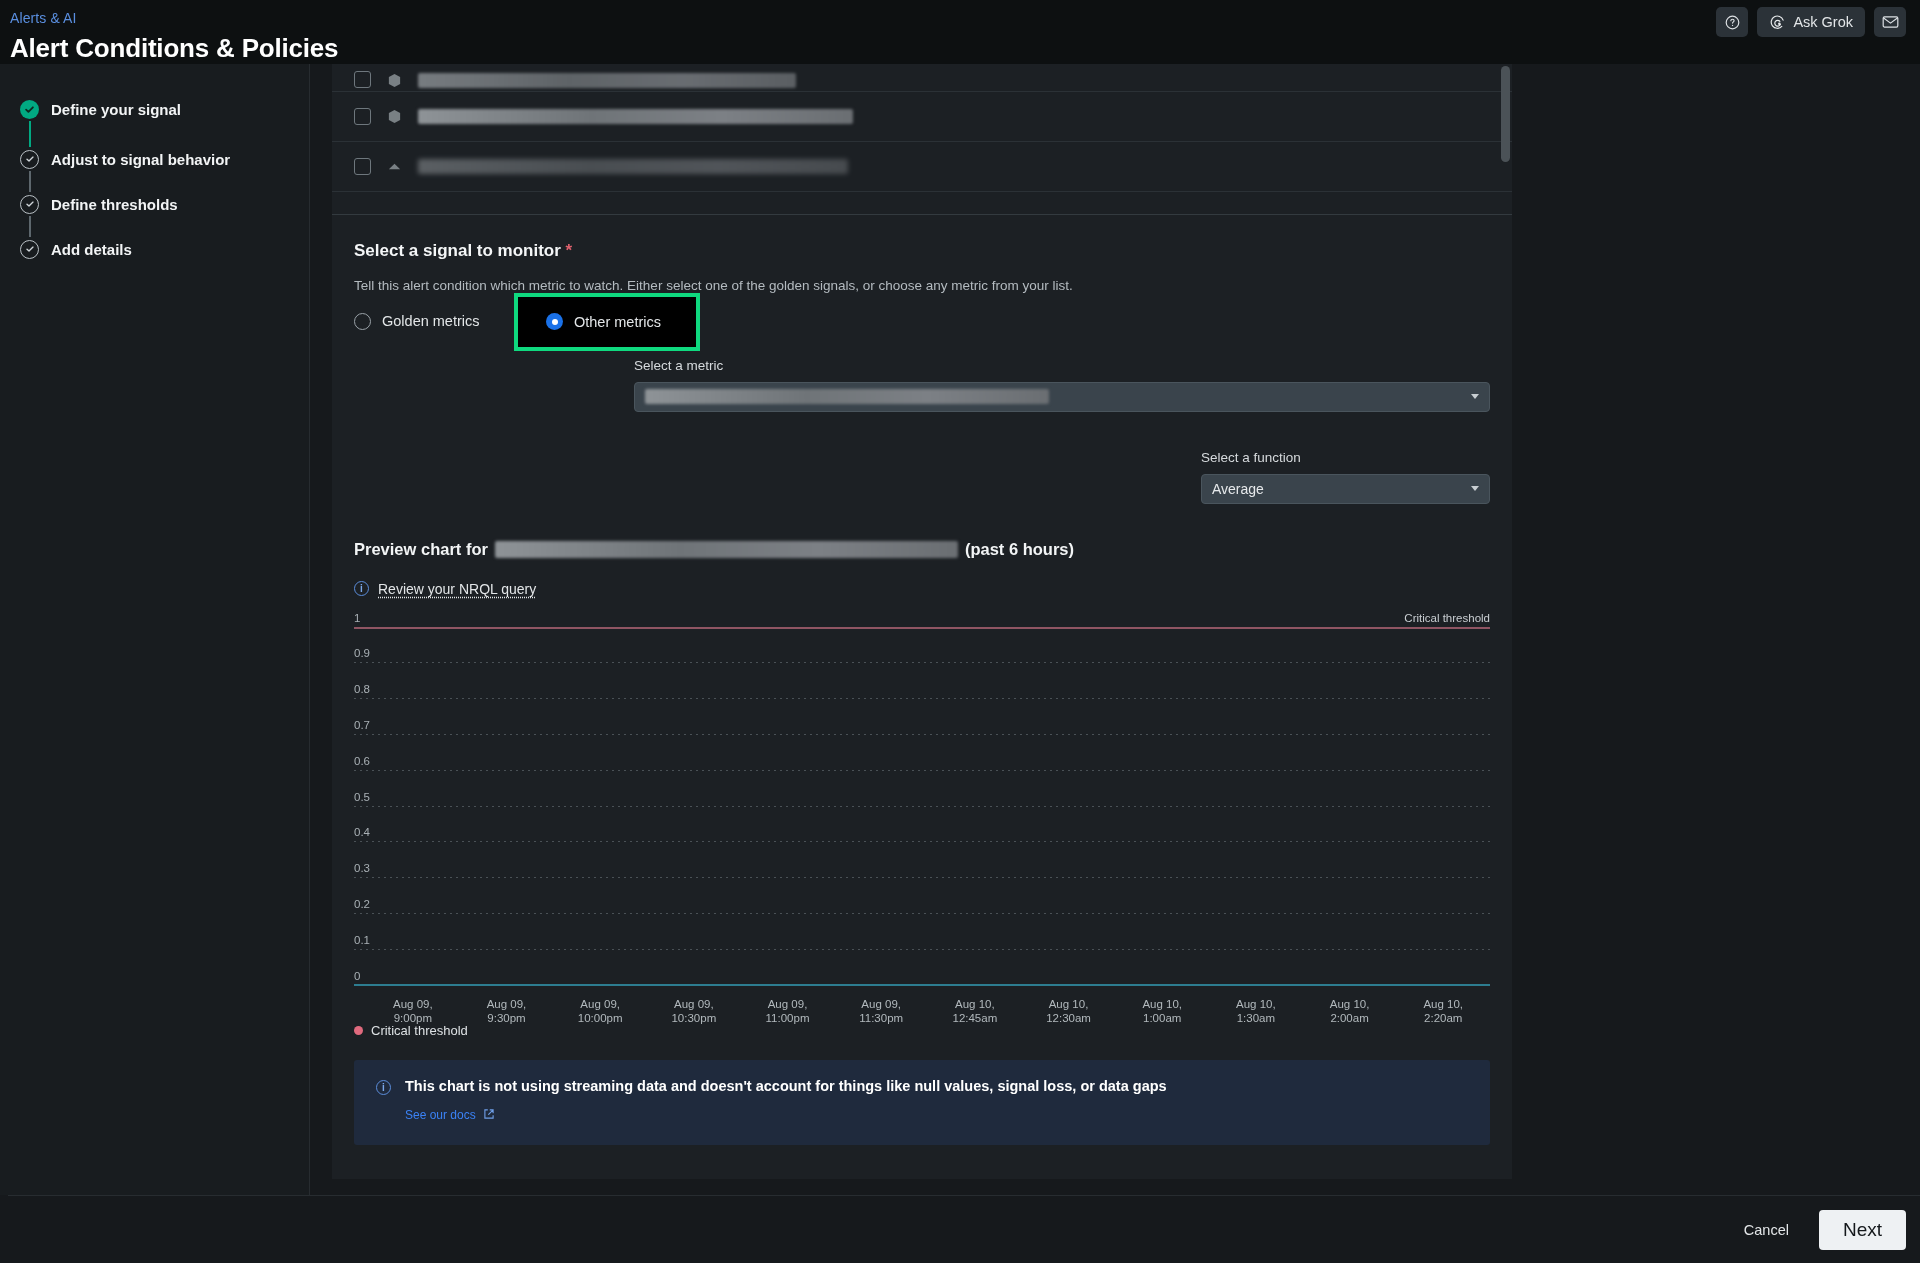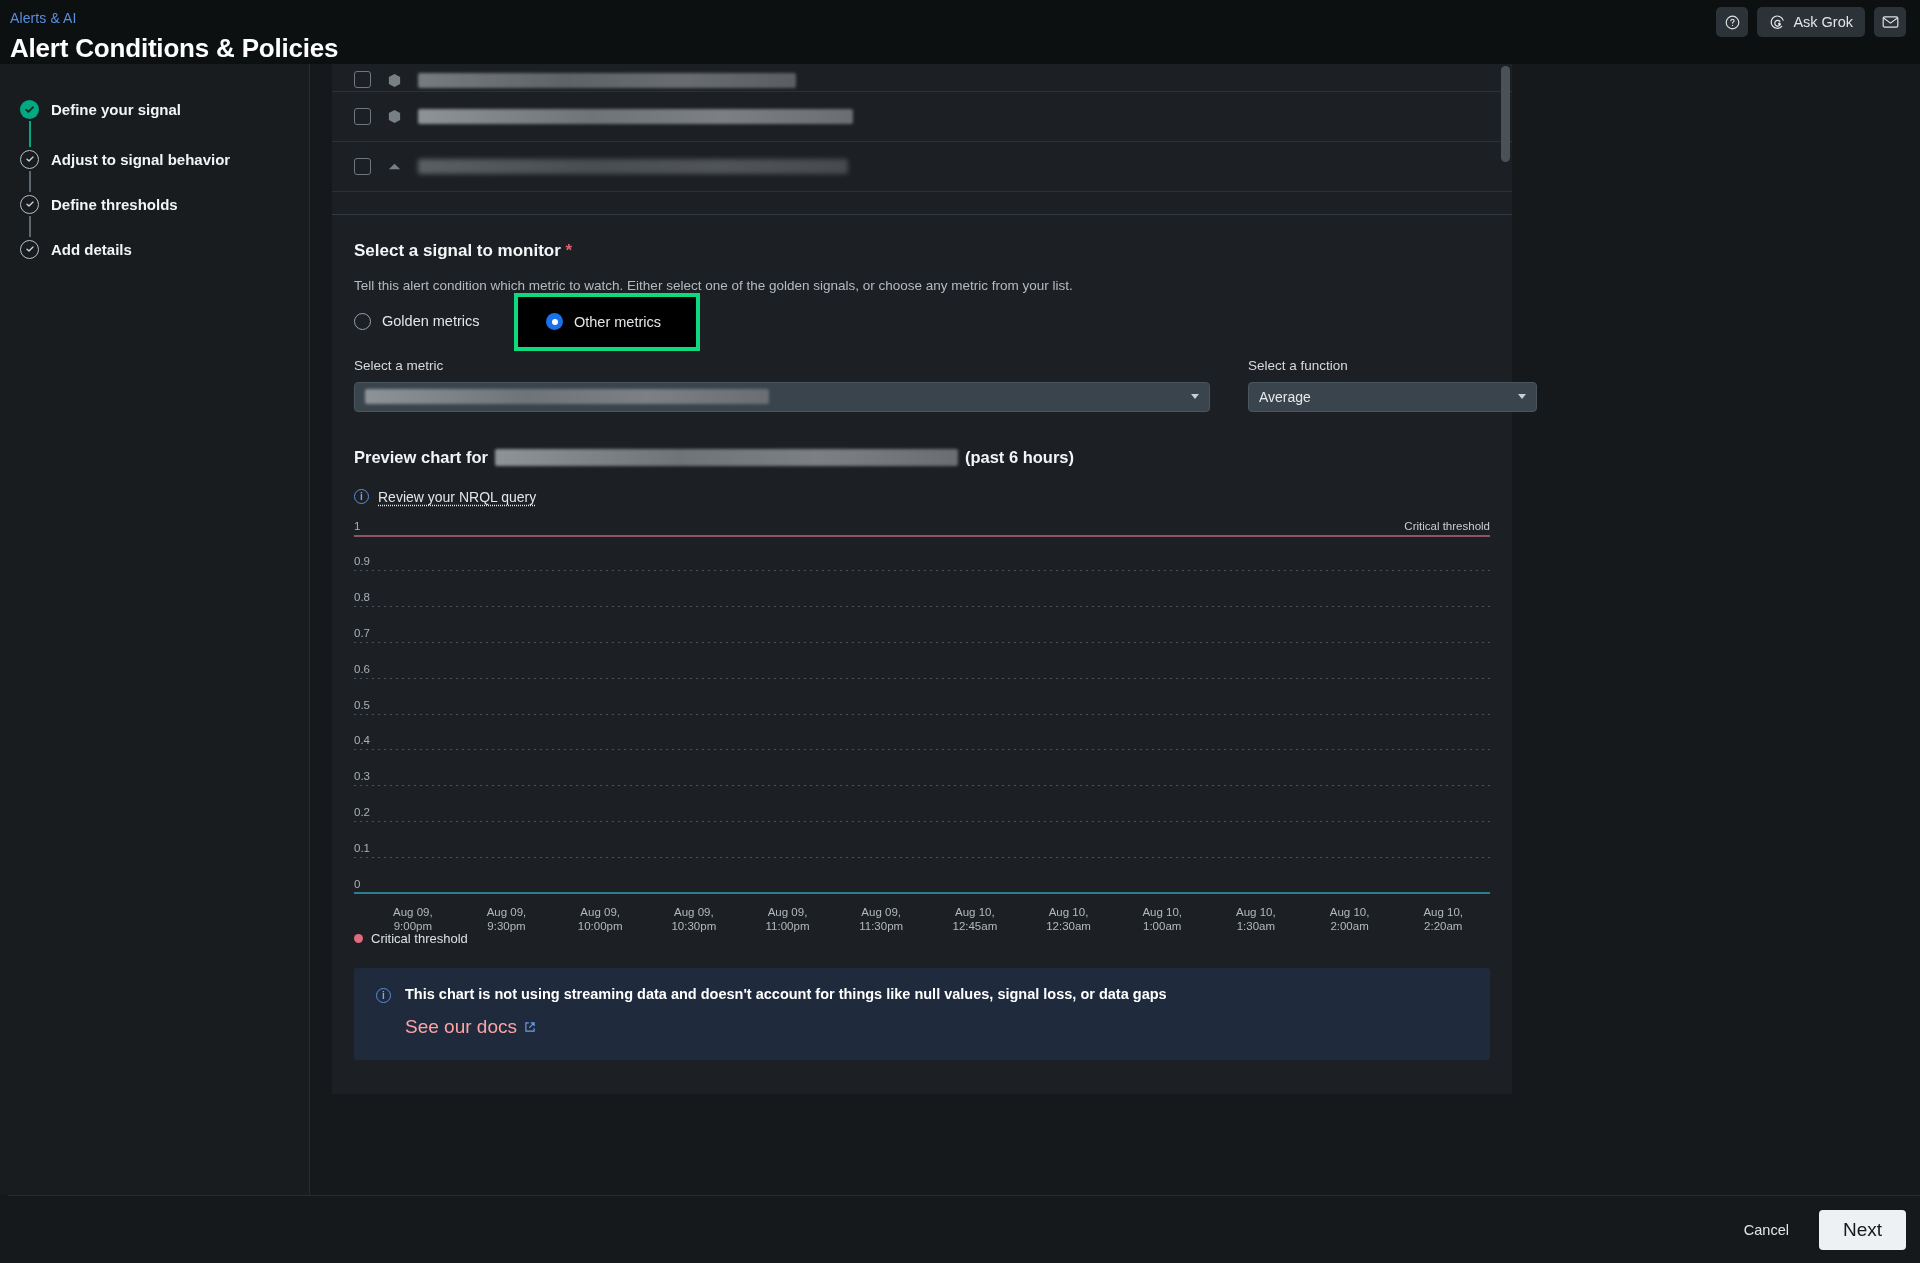--- a/index.html
+++ b/index.html
@@ -120,21 +120,21 @@
   .radio.sel { border: none; background: #1a71e8; }
   .radio.sel::after { content:""; width:6px; height:6px; border-radius:50%; background:#fff; }
   .radio-label { font-size: 14.5px; color: #e3e6e8; }
   .highlight-box {
     position: absolute; left: 160px; top: -20px;
     width: 186px; height: 58px;
     border: 4px solid #0fd97f; background: #000;
     display: flex; align-items: center; padding-left: 28px;
   }
 
-  .field-row { display: flex; gap: 38px; margin-top: 28px; align-items: flex-end; }
+  .field-row { display: flex; gap: 38px; margin-top: 28px; align-items: flex-end; flex-direction: column; }
   .field-label { font-size: 13.5px; color: #d6dadd; margin-bottom: 9px; }
   .select {
     height: 30px; border-radius: 4px; background: #3a444c;
     border: 1px solid #4a555d; display: flex; align-items: center;
     justify-content: space-between; padding: 0 10px;
     font-size: 14px; color: #e6e9eb; cursor: pointer;
   }
   .select.metric { width: 856px; }
   .select.func   { width: 289px; }
   .select .redact { width: 404px; }
@@ -199,21 +199,21 @@
   }
   .legend-dot { width: 9px; height: 9px; border-radius: 50%; background: #e06a7e; }
 
   .callout {
     margin-top: 22px; background: #1f2a3d; border-radius: 3px;
     padding: 18px 22px 22px 22px; display: flex; gap: 14px;
   }
   .callout-title { font-size: 14.5px; font-weight: bold; color: #ffffff; }
   .callout-link {
     display: flex; align-items: center; gap: 7px;
-    margin-top: 14px; font-size: 19px; color: #fca5a5; cursor: pointer;
+    margin-top: 14px; font-size: 12px; color: #3b82f6; cursor: pointer;
   }
 
   
   .footer {
     position: absolute; left: 8px; bottom: 0; width: 1920px; height: 68px;
     background: #16191c; border-top: 1px solid #272c30;
     display: flex; align-items: center; justify-content: flex-end;
     padding-right: 22px; gap: 12px;
   }
   .btn-text {

